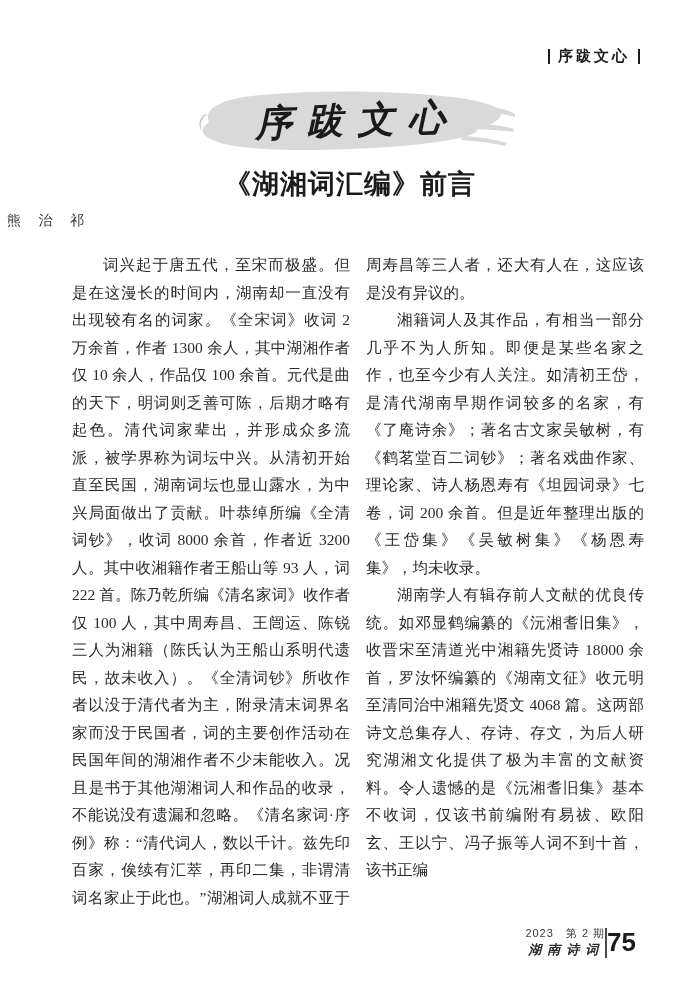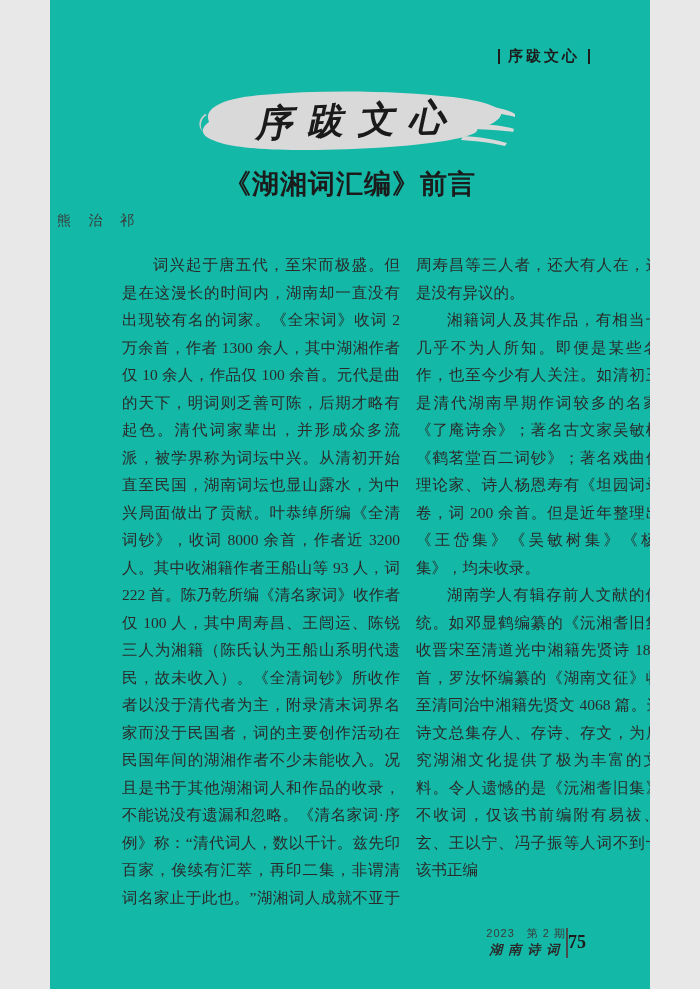--- a/index.html
+++ b/index.html
@@ -1,21 +1,21 @@
 <!DOCTYPE html>
 <html lang="zh"><head>
 <meta charset="utf-8">
 <style>
   * { margin:0; padding:0; box-sizing:border-box; }
   html,body { background:#e8e8e8; }
   .page {
     position:relative;
-    width:600px; height:989px;
+    width:700px; height:989px;
     margin:0 auto;
-    background:#14b8a6;
+    background:#ffffff;
     color:#262626;
     font-family:"Liberation Serif","DejaVu Serif",serif;
     overflow:hidden;
   }
 
   
   .running-head {
     position:absolute; top:47px; right:60px;
     display:flex; align-items:center; gap:8px;
     font-family:"Liberation Sans","DejaVu Sans",sans-serif;
@@ -75,22 +75,22 @@
     font-size:11px; letter-spacing:1px; color:#3a3a3a;
     white-space:pre;
   }
   .journal-name {
     font-size:13px; font-weight:bold; font-style:italic;
     letter-spacing:6px; text-indent:2px; color:#2a2a2a;
     font-family:"DejaVu Serif","Liberation Serif",serif;
   }
   .footer .vdivider { width:2px; height:30px; background:#4a4a4a; }
   .page-number {
-    font-family:Liberation Serif, serif;
-    font-size:18px; font-weight:bold; color:#1b1b1b;
+    font-family:Liberation Sans, sans-serif;
+    font-size:26px; font-weight:bold; color:#1b1b1b;
   }
 </style>
 </head>
 <body>
 
 <div class="page">
 
   <div class="running-head">
     <span class="vbar"></span>
     <span>序跋文心</span>

